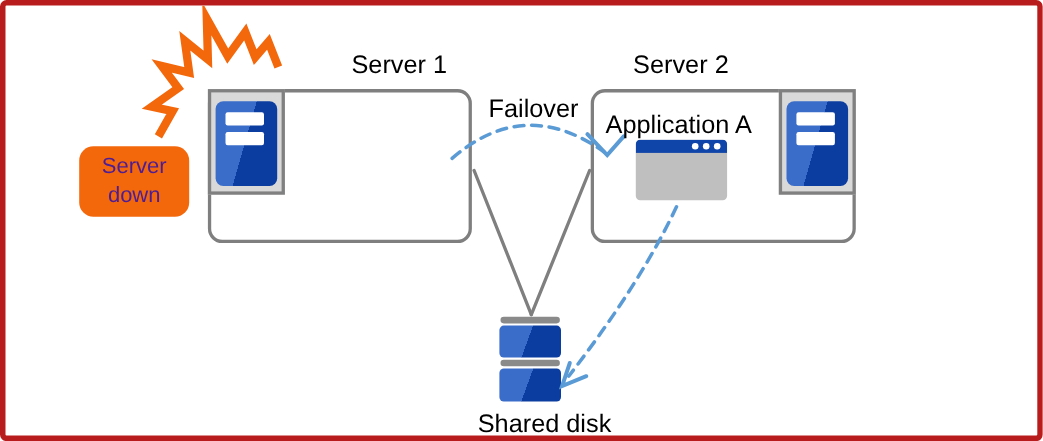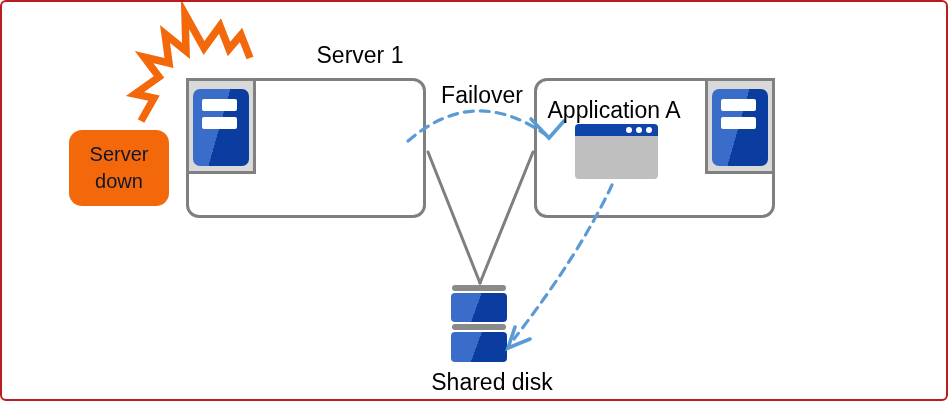--- a/index.html
+++ b/index.html
@@ -4,21 +4,21 @@
 <style>
   :root{
     --orange:#F4680C; --blue-light:#3A6CC9; --blue-dark:#0B3DA0; --titlebar-blue:#0F44A8;
     --icon-bg:#D9D9D9; --icon-border:#808080; --box-border:#7F7F7F; --line-gray:#7F7F7F;
     --arrow-blue:#5B9BD5; --window-body:#BFBFBF; --disk-bar-gray:#8A8A8A;
     --text-color:#000000; --canvas-bg:#FFFFFF;
   }
   html,body{margin:0;padding:0;background:#fff;}
   .frame{
     position:relative; width:948px; height:401px; box-sizing:border-box;
-    background:var(--canvas-bg); border:2px solid #b91c1c; border-radius:6px;
+    background:var(--canvas-bg); border:5px solid #b91c1c; border-radius:6px;
     overflow:hidden; font-family:"Liberation Sans", sans-serif; color:var(--text-color);
   }
   .layer{position:absolute; left:0; top:0; width:948px; height:401px; pointer-events:none;}
 
   
   .group-box{
     position:absolute; box-sizing:border-box; background:#fff;
     border:3px solid var(--box-border); border-radius:13px;
   }
   #server1-box{left:184px; top:76px; width:240px; height:140px;}
@@ -29,22 +29,22 @@
     position:absolute; font-size:23px; line-height:26px; text-align:center; white-space:nowrap;
   }
   #server1-label{left:288px; top:40px; width:140px;}
   #server2-label{left:544px; top:40px; width:140px;}
   #application-label{left:542px; top:95px; width:140px;}
   #failover-label{left:420px; top:80px; width:120px;}
   #shared-disk-label{left:420px; top:367px; width:140px;}
 
   
   #server-down-badge{
-    position:absolute; left:67px; top:128px; width:100px; height:76px;
-    background:var(--orange); border-radius:13px; color:#0f172a;
+    position:absolute; left:67px; top:128px; width:100px; height:64px;
+    background:var(--orange); border-radius:13px; color:#4c1d95;
     font-size:20px; line-height:27px; text-align:center;
     display:flex; align-items:center; justify-content:center;
     word-spacing:100vw; 
   }
 
   
   .server-icon{
     position:absolute; width:70px; height:96px; box-sizing:border-box;
     background:var(--icon-bg); border:3px solid var(--icon-border);
   }
@@ -126,18 +126,19 @@
   <svg class="layer" viewBox="0 0 948 401" aria-hidden="true">
     <path class="vline" d="M426,150 L478,281"></path>
     <path class="vline" d="M531,150 L478,281"></path>
     <path class="dashed-blue" d="M406,139 Q472,82 544,133"></path>
     <polyline class="arrowhead" points="529,117 547,136 562,119"></polyline>
     <path class="dashed-blue" d="M610,183 Q577,253 512,337"></path>
     <polyline class="arrowhead" points="513,325 506,346 528,337"></polyline>
   </svg>
 
   <div class="diagram-label" id="server1-label">Server 1</div>
+  <div class="diagram-label" id="server2-label">Server 2</div>
   <div class="diagram-label" id="application-label">Application A</div>
   <div class="diagram-label" id="failover-label">Failover</div>
   <div class="diagram-label" id="shared-disk-label">Shared disk</div>
   <div id="server-down-badge">Server down</div>
 
 </div>
 
 </body></html>

